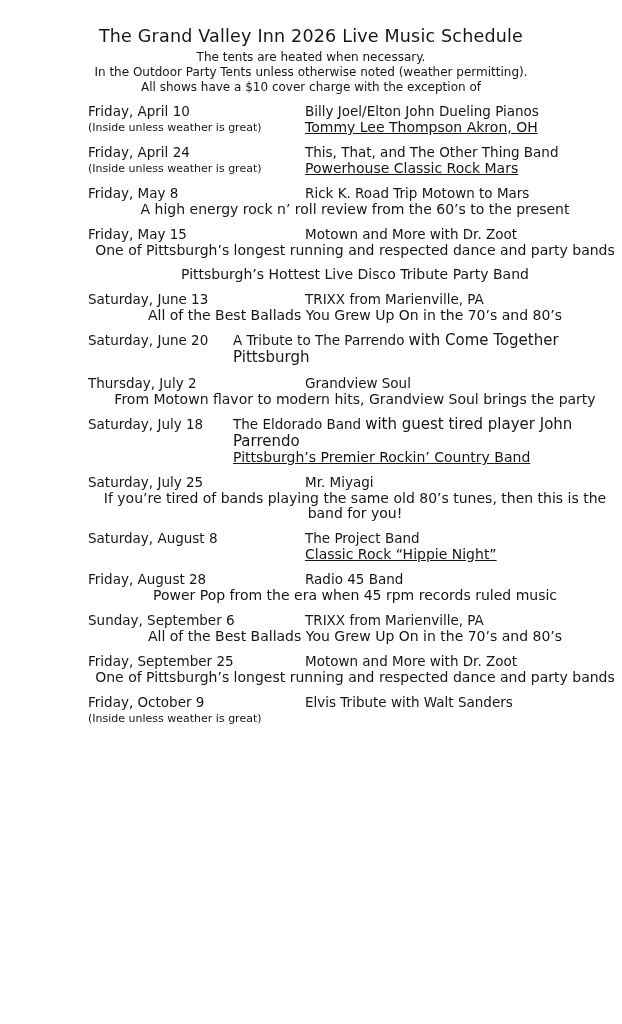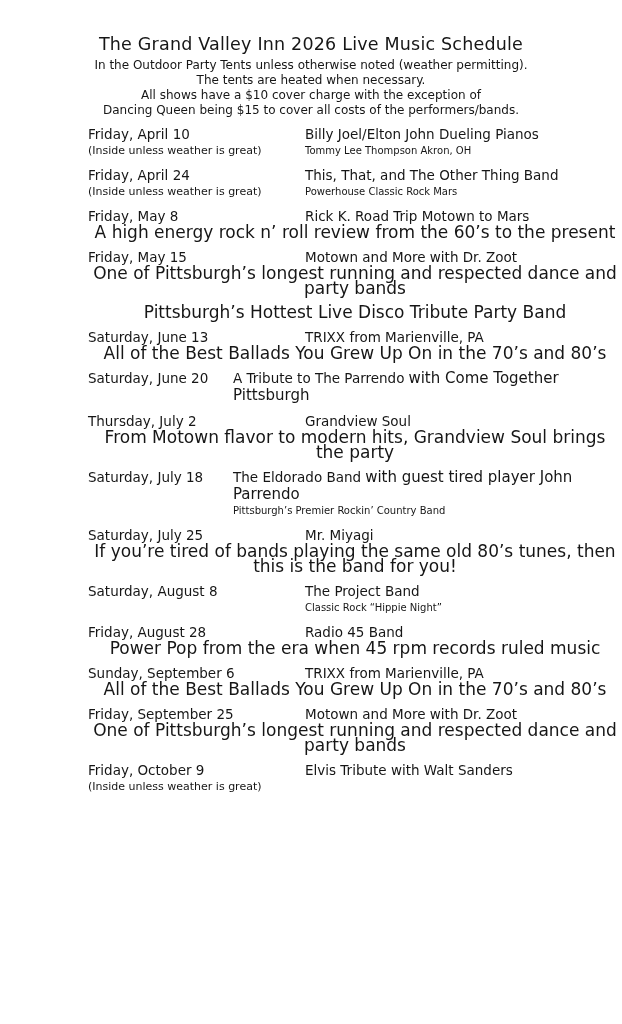--- a/index.html
+++ b/index.html
@@ -8,21 +8,21 @@
     background: #ffffff;
   }
   body {
     width: 622px;
     height: 1024px;
     overflow: hidden;
     font-family: "DejaVu Sans", "Liberation Sans", sans-serif;
     color: #161616;
   }
   .page {
-    padding-top: 33px;
+    padding-top: 25px;
     width: 622px;
   }
   .header {
     text-align: center;
   }
   .header .title {
     font-size: 17.5px;
     line-height: 22px;
     font-weight: normal;
     margin: 0 0 3px 0;
@@ -61,41 +61,41 @@
   .title-line {
     font-size: 13.5px;
     line-height: 17px;
   }
   .title-small {
     font-size: 15px;
     margin-left: 4px;
     text-align: right;
   }
   .venue {
-    font-size: 10px;
-    line-height: 15px;
+    font-size: 14px;
+    line-height: 15px;
+    text-decoration: underline;
   }
   .desc {
-    font-size: 17px;
+    font-size: 14px;
     line-height: 15px;
     margin-left: 88px;
     text-align: center;
   }
 </style>
 </head>
 <body>
 
 <div class="page">
 
   <div class="header">
     <h1 class="title">The Grand Valley Inn 2026 Live Music Schedule</h1>
+    <div class="note">The tents are heated when necessary.</div>
     <div class="note">In the Outdoor Party Tents unless otherwise noted (weather permitting).</div>
-    <div class="note">The tents are heated when necessary.</div>
     <div class="note">All shows have a $10 cover charge with the exception of</div>
-    <div class="note">Dancing Queen being $15 to cover all costs of the performers/bands.</div>
   </div>
 
   <div class="events">
   <div class="event">
     <div class="row">
       <div class="left-col">
         <div class="date">Friday, April 10</div>
         <div class="date-note">(Inside unless weather is great)</div>
       </div>
       <div class="right-col">

